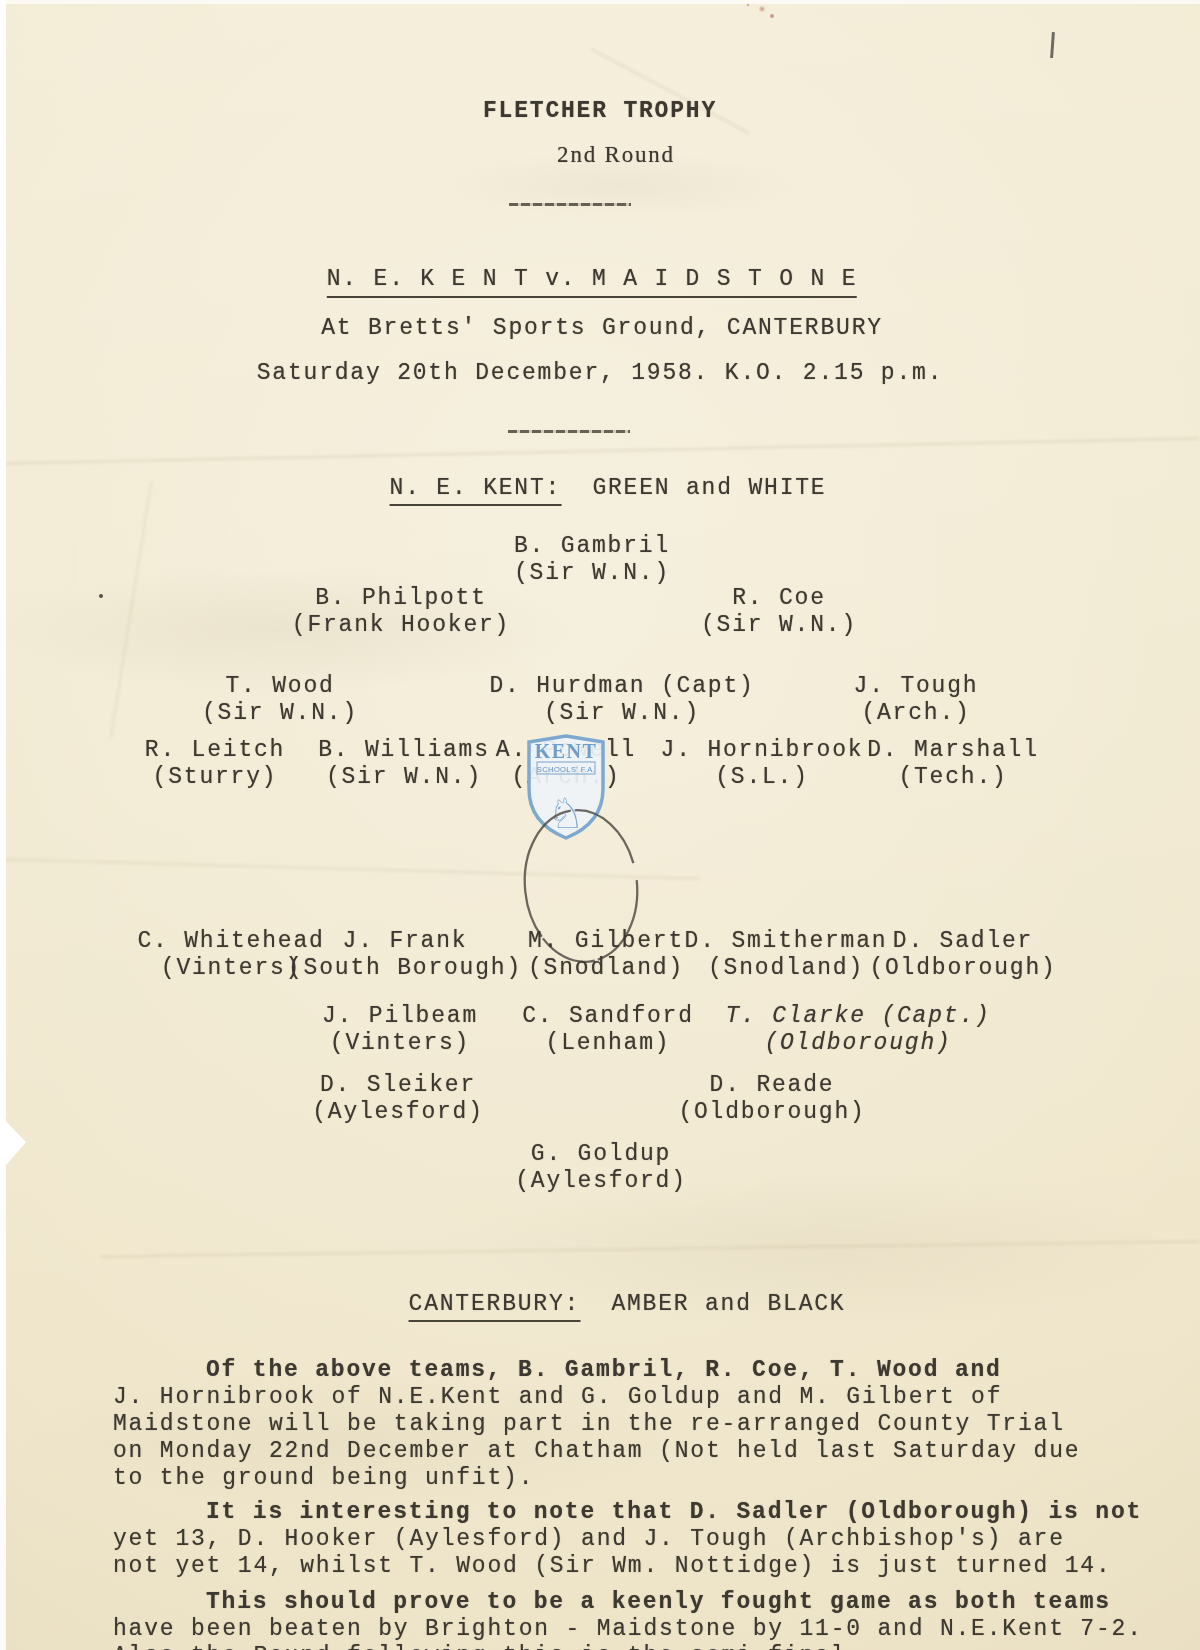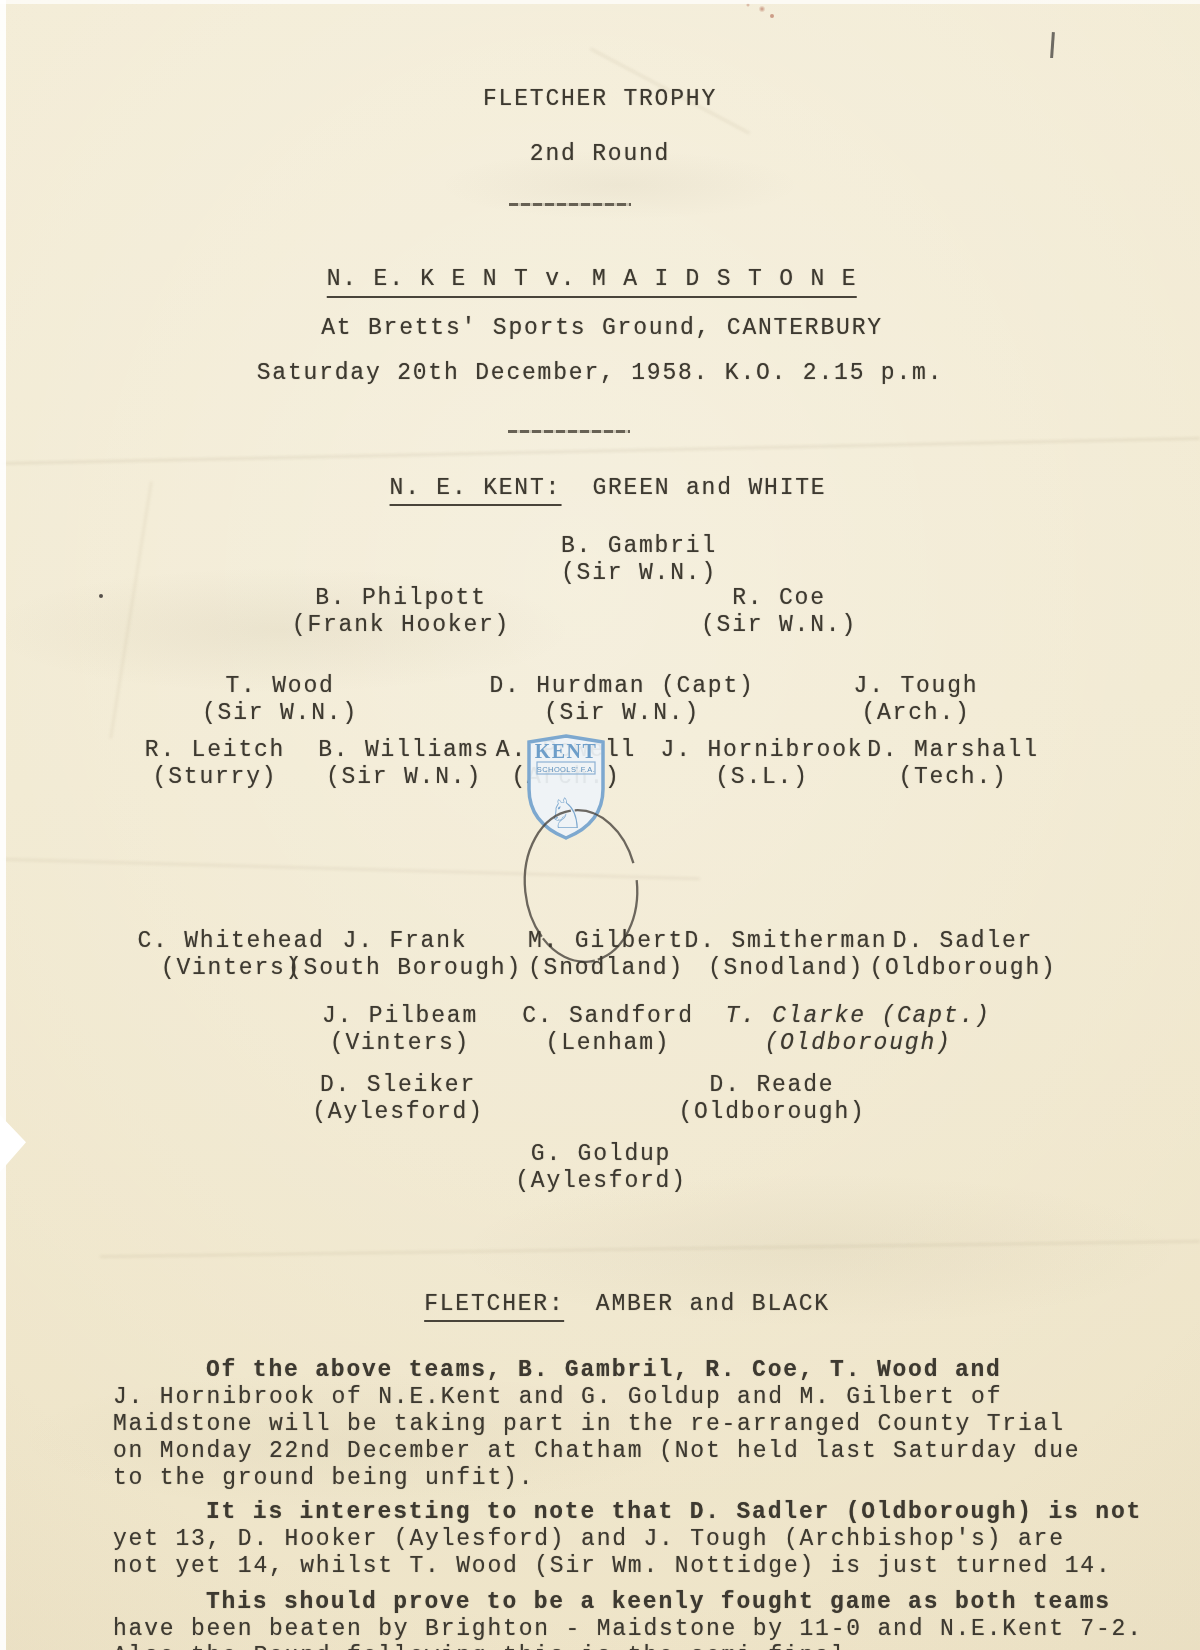--- a/index.html
+++ b/index.html
@@ -37,34 +37,34 @@
   .speck{position:absolute;border-radius:50%;}
   #penmark{position:absolute;left:1051px;top:32px;width:2.5px;height:26px;background:#4c4a46;transform:rotate(4deg);opacity:.8;}
   #badge{position:absolute;left:524px;top:733px;}
   #circle-mark{position:absolute;left:513px;top:798px;}
 </style>
 </head>
 <body>
 
 <div id="paper">
 
-  <div class="type center" style="left:600px;top:86px;">FLETCHER  TROPHY</div>
-  <div class="type center" style="left:600px;top:141px;">2nd Round</div>
+  <div class="type center" style="left:600px;top:98px;font-weight:bold;">FLETCHER  TROPHY</div>
+  <div class="type center" style="left:616px;top:141px;font-family:Liberation Serif, serif;">2nd Round</div>
   <div class="sep" style="left:509px;top:203px;width:122px;"></div>
 
   <div class="type center ul" style="left:592px;top:266px;">N. E. K E N T  v.  M A I D S T O N E</div>
   <div class="type center" style="left:602px;top:315px;">At Bretts' Sports Ground, CANTERBURY</div>
   <div class="type center" style="left:600px;top:360px;">Saturday 20th December, 1958. K.O. 2.15 p.m.</div>
   <div class="sep" style="left:508px;top:430px;width:122px;"></div>
 
   <div class="type center" style="left:608px;top:475px;">
     <span class="ul">N. E. KENT:</span><span>&nbsp;&nbsp;</span><span>GREEN and WHITE</span>
   </div>
 
-  <div class="entry" style="left:592px;top:533px;margin-left:47px;">
+  <div class="entry" style="left:592px;top:533px;">
     <div>B. Gambril</div>
     <div>(Sir W.N.)</div>
   </div>
   <div class="entry" style="left:401px;top:585px;">
     <div>B. Philpott</div>
     <div>(Frank Hooker)</div>
   </div>
   <div class="entry" style="left:779px;top:585px;">
     <div>R. Coe</div>
     <div>(Sir W.N.)</div>
@@ -153,21 +153,21 @@
   <div class="entry" style="left:772px;top:1072px;">
     <div>D. Reade</div>
     <div>(Oldborough)</div>
   </div>
   <div class="entry" style="left:601px;top:1141px;">
     <div>G. Goldup</div>
     <div>(Aylesford)</div>
   </div>
 
   <div class="type center" style="left:627px;top:1291px;">
-    <span class="ul">FLETCHER:</span><span>&nbsp;&nbsp;</span><span>AMBER and BLACK</span>
+    <span class="ul">CANTERBURY:</span><span>&nbsp;&nbsp;</span><span>AMBER and BLACK</span>
   </div>
 
   <div class="para" style="top:1357px;">
     <div class="pline pfirst">Of the above teams, B. Gambril, R. Coe, T. Wood and</div>
     <div class="pline">J. Hornibrook of N.E.Kent and G. Goldup and M. Gilbert of</div>
     <div class="pline">Maidstone will be taking part in the re-arranged County Trial</div>
     <div class="pline">on Monday 22nd December at Chatham (Not held last Saturday due</div>
     <div class="pline">to the ground being unfit).</div>
   </div>
   <div class="para" style="top:1499px;">

